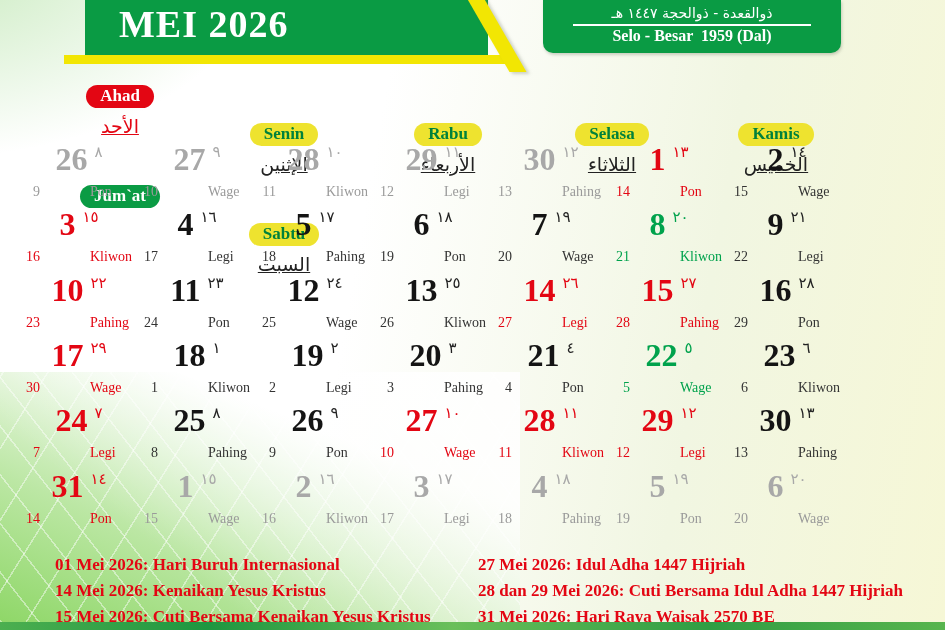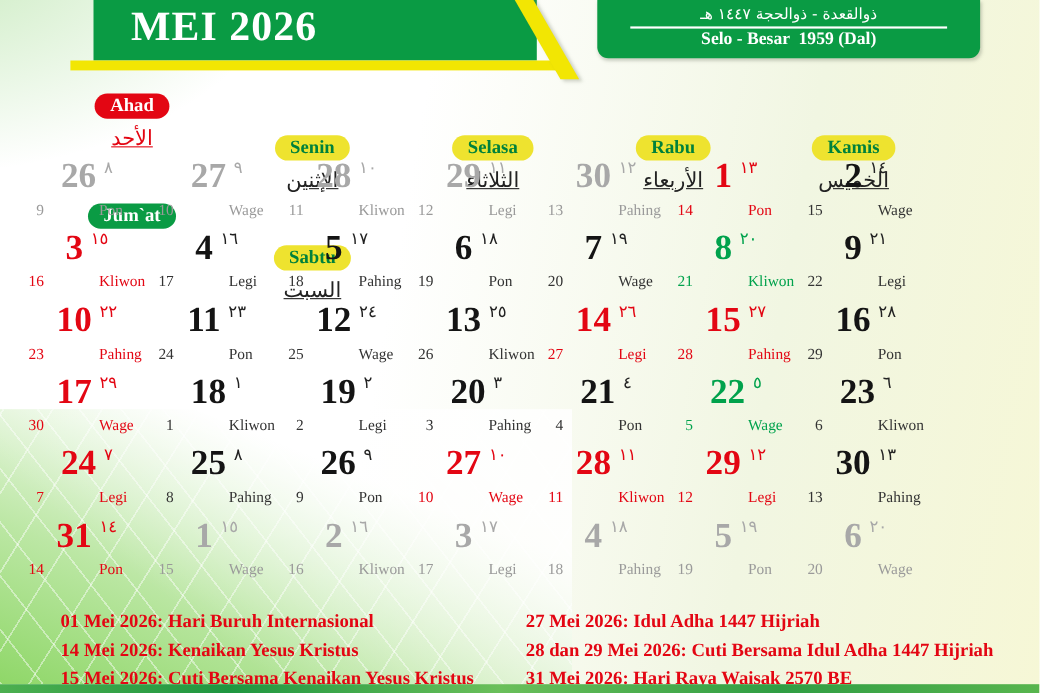--- a/index.html
+++ b/index.html
@@ -20,21 +20,21 @@
   }
   .bg-mesh::after{content:'';position:absolute;inset:0;
     background:linear-gradient(38deg, rgba(255,255,255,0) 30%, rgba(255,255,255,0.85) 82%);}
   
   .hdr-left{position:absolute;left:85px;top:0;width:403px;height:55px;background:#0a9b44;}
   .hdr-title{position:absolute;left:34px;top:2px;color:#ffffff;font-weight:bold;
     font-size:38px;letter-spacing:1px;}
   .hdr-stripe{position:absolute;left:64px;top:55px;width:442px;height:9px;background:#f2e603;}
   .hdr-diag{position:absolute;left:487px;top:-6px;width:17px;height:78px;background:#f2e603;
     transform:skewX(30deg);box-shadow:2px 2px 3px rgba(120,130,110,0.35);}
-  .hdr-right{position:absolute;left:543px;top:0;width:348px;height:53px;background:#0a9b44;
+  .hdr-right{position:absolute;left:543px;top:0;width:298px;height:53px;background:#0a9b44;
     border-radius:0 0 10px 10px;box-shadow:1px 2px 3px rgba(120,130,110,0.35);}
   .hdr-hijri{color:#fff;font-family:"DejaVu Sans",sans-serif;font-size:14px;line-height:17px;
     text-align:center;margin-top:5px;}
   .hdr-div{height:2px;background:#fff;margin:2px 30px 1px;}
   .hdr-selo{color:#fff;font-weight:bold;font-size:16px;text-align:center;white-space:pre;}
   
   .weekdays{position:absolute;left:38px;top:85px;width:820px;display:grid;
     grid-template-columns:repeat(5,1fr);}
   .wd{text-align:center;}
   .pill{display:inline-block;margin:0 auto;padding:1px 14px 2px;border-radius:13px;
@@ -92,27 +92,27 @@
     <span class="pill sunday"><span>Ahad</span></span>
     <div class="wd-arabic" dir="rtl">الأحد</div>
   </div>
 
   <div class="wd regular">
     <span class="pill regular"><span>Senin</span></span>
     <div class="wd-arabic" dir="rtl">الإثنين</div>
   </div>
 
   <div class="wd regular">
+    <span class="pill regular"><span>Rabu</span></span>
+    <div class="wd-arabic" dir="rtl">الأربعاء</div>
+  </div>
+
+  <div class="wd regular">
     <span class="pill regular"><span>Selasa</span></span>
     <div class="wd-arabic" dir="rtl">الثلاثاء</div>
-  </div>
-
-  <div class="wd regular">
-    <span class="pill regular"><span>Rabu</span></span>
-    <div class="wd-arabic" dir="rtl">الأربعاء</div>
   </div>
 
   <div class="wd regular">
     <span class="pill regular"><span>Kamis</span></span>
     <div class="wd-arabic" dir="rtl">الخميس</div>
   </div>
 
   <div class="wd friday">
     <span class="pill friday"><span>Jum`at</span></span>
   </div>

